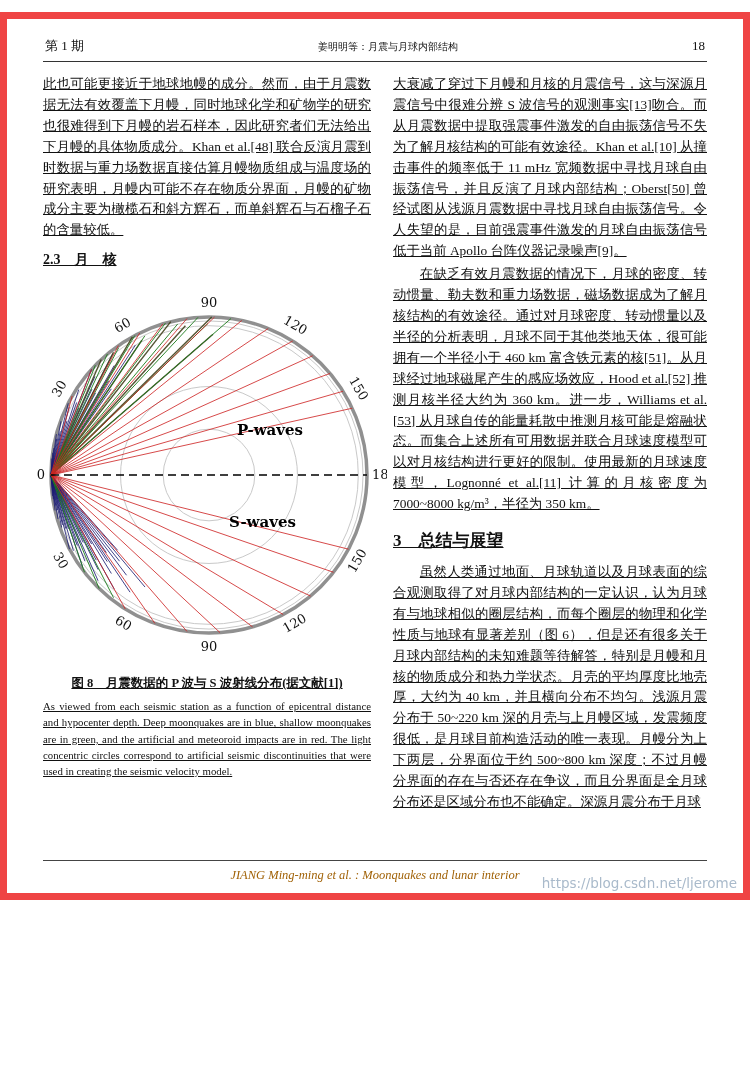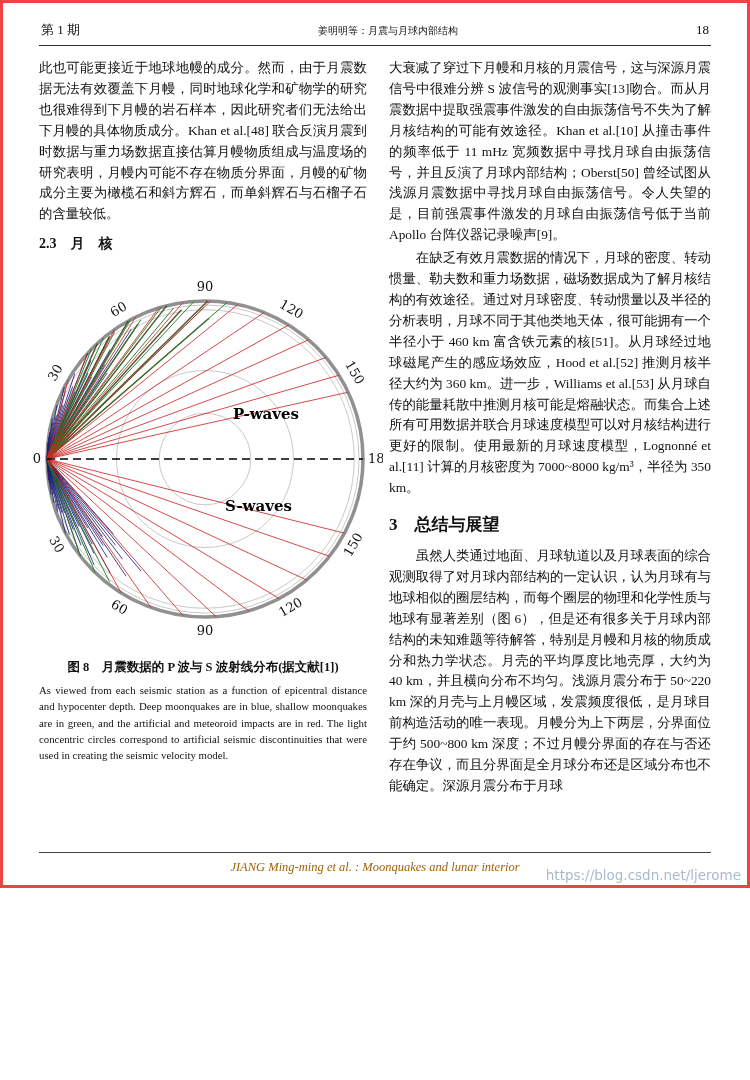--- a/index.html
+++ b/index.html
@@ -1,34 +1,35 @@
 <!DOCTYPE html>
 <html><head>
 <meta charset="utf-8">
 <style>
   html,body{margin:0;padding:0;background:#ffffff;}
   .page{
     position:relative;
     width:750px;height:888px;
     background:#ffffff;
-    border:3px solid #ef4444;
+    border:7px solid #ef4444;
     box-sizing:border-box;
     font-family:"Liberation Serif","DejaVu Serif",serif;
     color:#111;
     overflow:hidden;
+    margin-top:12px;
   }
   .header{
     display:flex;justify-content:space-between;align-items:baseline;
     margin:0 36px;padding:18px 2px 6px 2px;
     border-bottom:1.5px solid #333;
     font-size:13px;
   }
   .header .running-title{font-size:10px;}
   .columns{display:flex;gap:22px;padding:12px 36px 0 36px;}
-  .col{width:328px;box-sizing:border-box;}
+  .col{width:328px;box-sizing:border-box;text-decoration:underline;}
   .body-text{
     margin:0 0 2px 0;
     font-size:13.4px;line-height:1.56;
     text-align:justify;
   }
   .indent{text-indent:2em;}
   .subsection-heading{
     font-weight:bold;font-size:14px;
     margin:10px 0 8px 0;
   }

